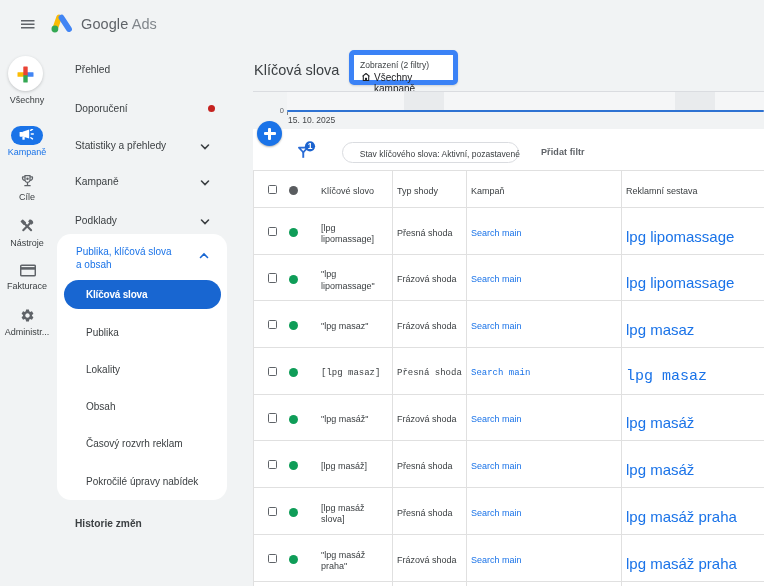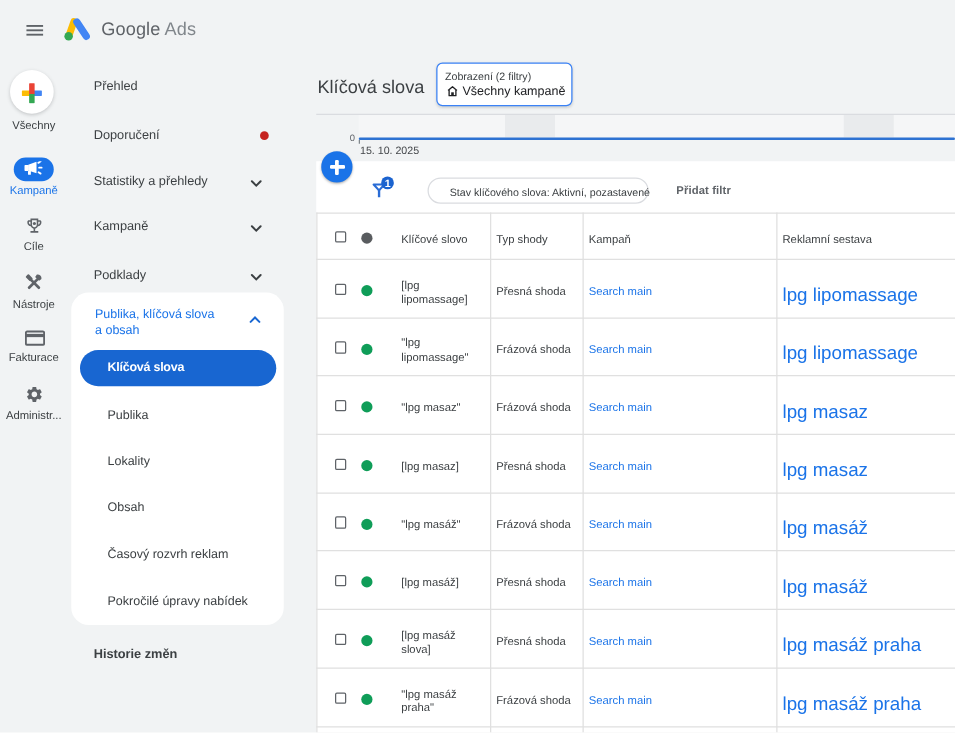--- a/index.html
+++ b/index.html
@@ -16,21 +16,21 @@
 
 .nav{left:75px;font-size:10.2px;color:#3c4043}
 .chev{left:200px;width:10px;height:10px}
 #navcard{left:57px;top:234px;width:170px;height:266px;background:#fff;border-radius:14px}
 #navcard .sec{position:absolute;left:19px;top:11px;font-size:10px;color:#1a73e8;line-height:13px}
 #navpill{position:absolute;left:7px;top:46px;width:157px;height:29px;border-radius:14.5px;background:#1866d1}
 #navpill span{position:absolute;left:22px;top:9px;font-size:10px;font-weight:bold;letter-spacing:-.2px;color:#fff}
 .sub{position:absolute;left:29px;font-size:10px;color:#3c4043}
 
 #heading{left:254px;top:62px;font-size:14.5px;color:#3c4043}
-#viewbox{left:349px;top:50px;width:109px;height:35px;background:#fff;border:1px solid #3b82f6;border-radius:5px;box-shadow:0 1px 2px rgba(60,64,67,.18)}
+#viewbox{left:349px;top:50px;width:109px;height:35px;background:#fff;border:5px solid #3b82f6;border-radius:5px;box-shadow:0 1px 2px rgba(60,64,67,.18)}
 #viewbox .l1{position:absolute;left:6px;top:5px;font-size:8.5px;color:#3c4043}
 #viewbox .l2{position:absolute;left:20px;top:16.5px;font-size:10px;color:#202124}
 #divider{left:253px;top:91px;width:511px;height:1px;background:#dadce0}
 .shim{top:92px;height:18px;background:#e9ebed}
 #zerolbl{left:270px;top:106px;width:14px;text-align:right;font-size:7.5px;color:#5f6368}
 #bluline{left:287px;top:110.3px;width:477px;height:1.5px;background:#2e72d2;border-radius:1px}
 #tick{left:287px;top:112px;width:1px;height:3px;background:#80868b}
 #datelbl{left:288px;top:115px;font-size:8.5px;color:#44474a}
 #whitepanel{left:253px;top:129px;width:511px;height:457px;background:#fff}
 #fab{left:257px;top:121px;width:25px;height:25px;border-radius:50%;background:#1a73e8;box-shadow:0 1px 2px rgba(0,0,0,.3)}
@@ -215,21 +215,21 @@
       <div class="adg" style="top:19px">lpg lipomassage</div>
     </div>
     <div class="abs row" style="top: 301px; height: 46px;">
       <div class="cb" style="top:18.8px"></div>
       <div class="dot grdot" style="top:20px"></div>
       <div class="kw" style="top:19.5px">"lpg masaz"</div>
       <div class="mt" style="top:19.5px">Frázová shoda</div>
       <div class="camp" style="top:19.5px">Search main</div>
       <div class="adg" style="top:19.5px">lpg masaz</div>
     </div>
-    <div class="abs row" style="top: 348px; height: 46px;">
+    <div class="abs row" style="top: 348px; height: 46px; font-family: Liberation Mono, monospace;">
       <div class="cb" style="top:18.8px"></div>
       <div class="dot grdot" style="top:20px"></div>
       <div class="kw" style="top:19.5px">[lpg masaz]</div>
       <div class="mt" style="top:19.5px">Přesná shoda</div>
       <div class="camp" style="top:19.5px">Search main</div>
       <div class="adg" style="top:19.5px">lpg masaz</div>
     </div>
     <div class="abs row" style="top: 395px; height: 45px;">
       <div class="cb" style="top:18.3px"></div>
       <div class="dot grdot" style="top:19.5px"></div>

